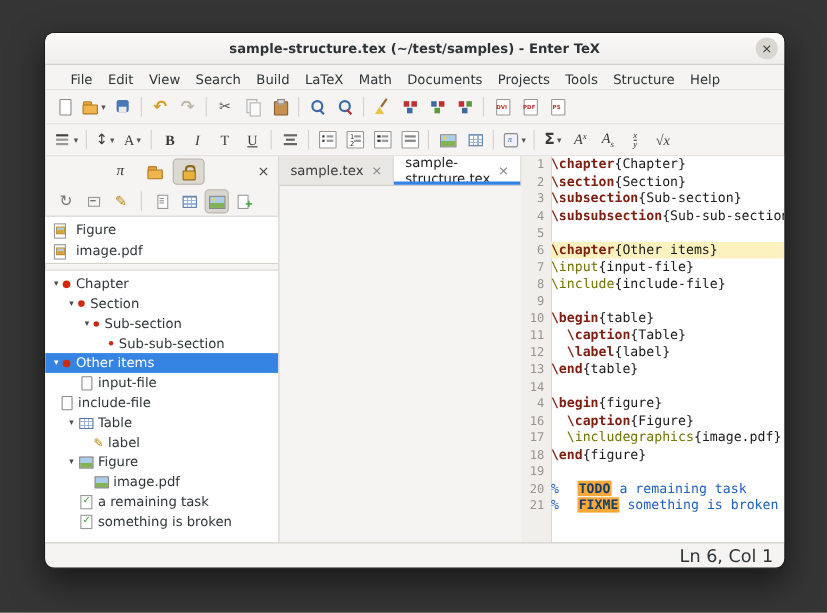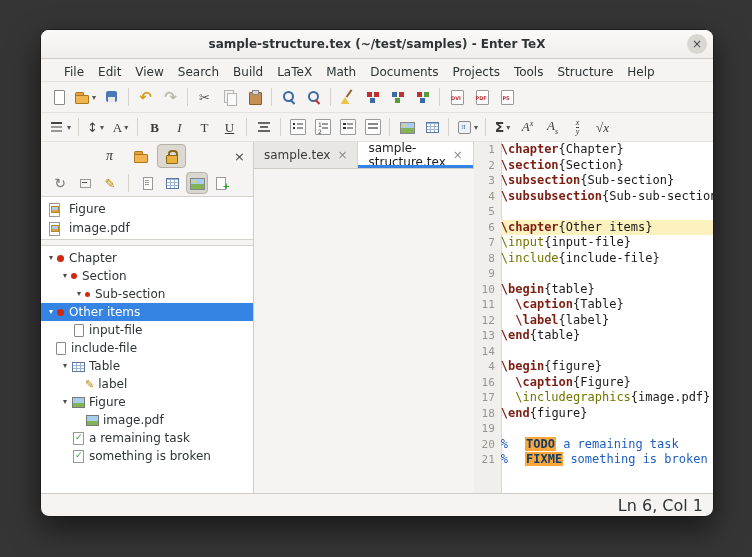--- a/index.html
+++ b/index.html
@@ -424,20 +424,25 @@
             <div class="trow" style="padding-left: 18px;">
               <span class="expander">▾</span>
               <span class="dot dot-md"></span>
               <span class="tlabel">Section</span>
             </div>
             <div class="trow" style="padding-left: 32px;">
               <span class="expander">▾</span>
               <span class="dot dot-sm"></span>
               <span class="tlabel">Sub-section</span>
             </div>
+            <div class="trow" style="padding-left: 46px;">
+              <span class="expander"></span>
+              <span class="dot dot-xs"></span>
+              <span class="tlabel">Sub-sub-section</span>
+            </div>
             <div class="trow selected" style="padding-left: 4px;">
               <span class="expander">▾</span>
               <span class="dot dot-lg"></span>
               <span class="tlabel">Other items</span>
             </div>
             <div class="trow" style="padding-left: 18px;">
               <span class="expander"></span>
               <span class="ti ti-file"></span>
               <span class="tlabel">input-file</span>
             </div>

